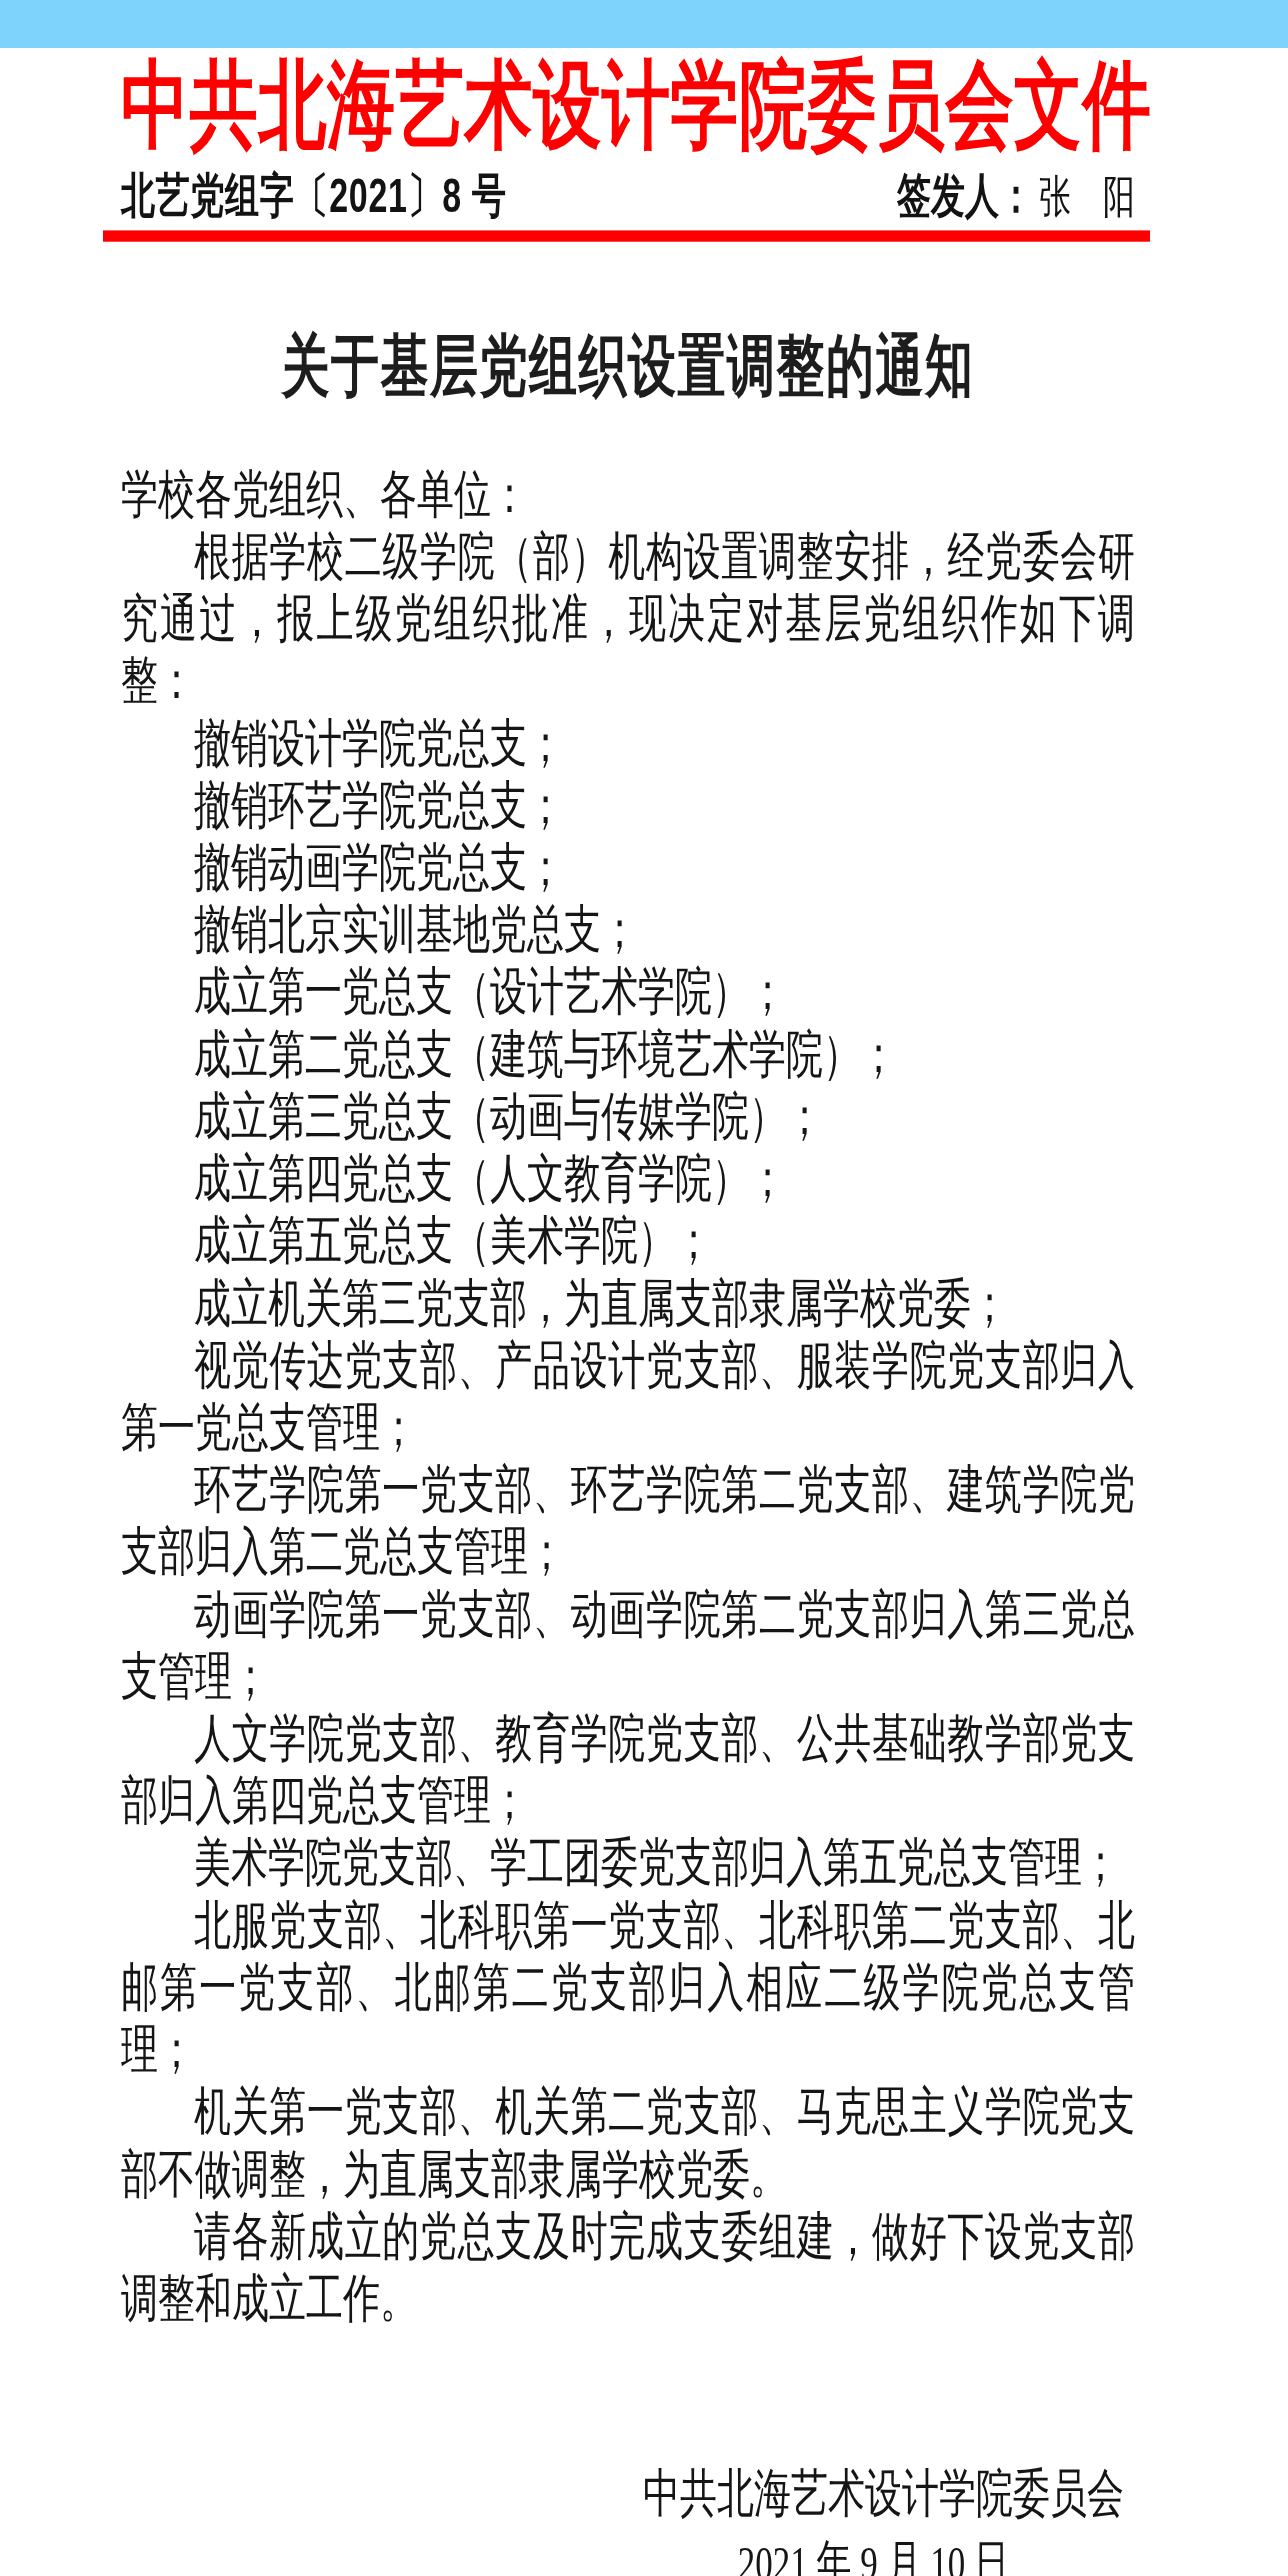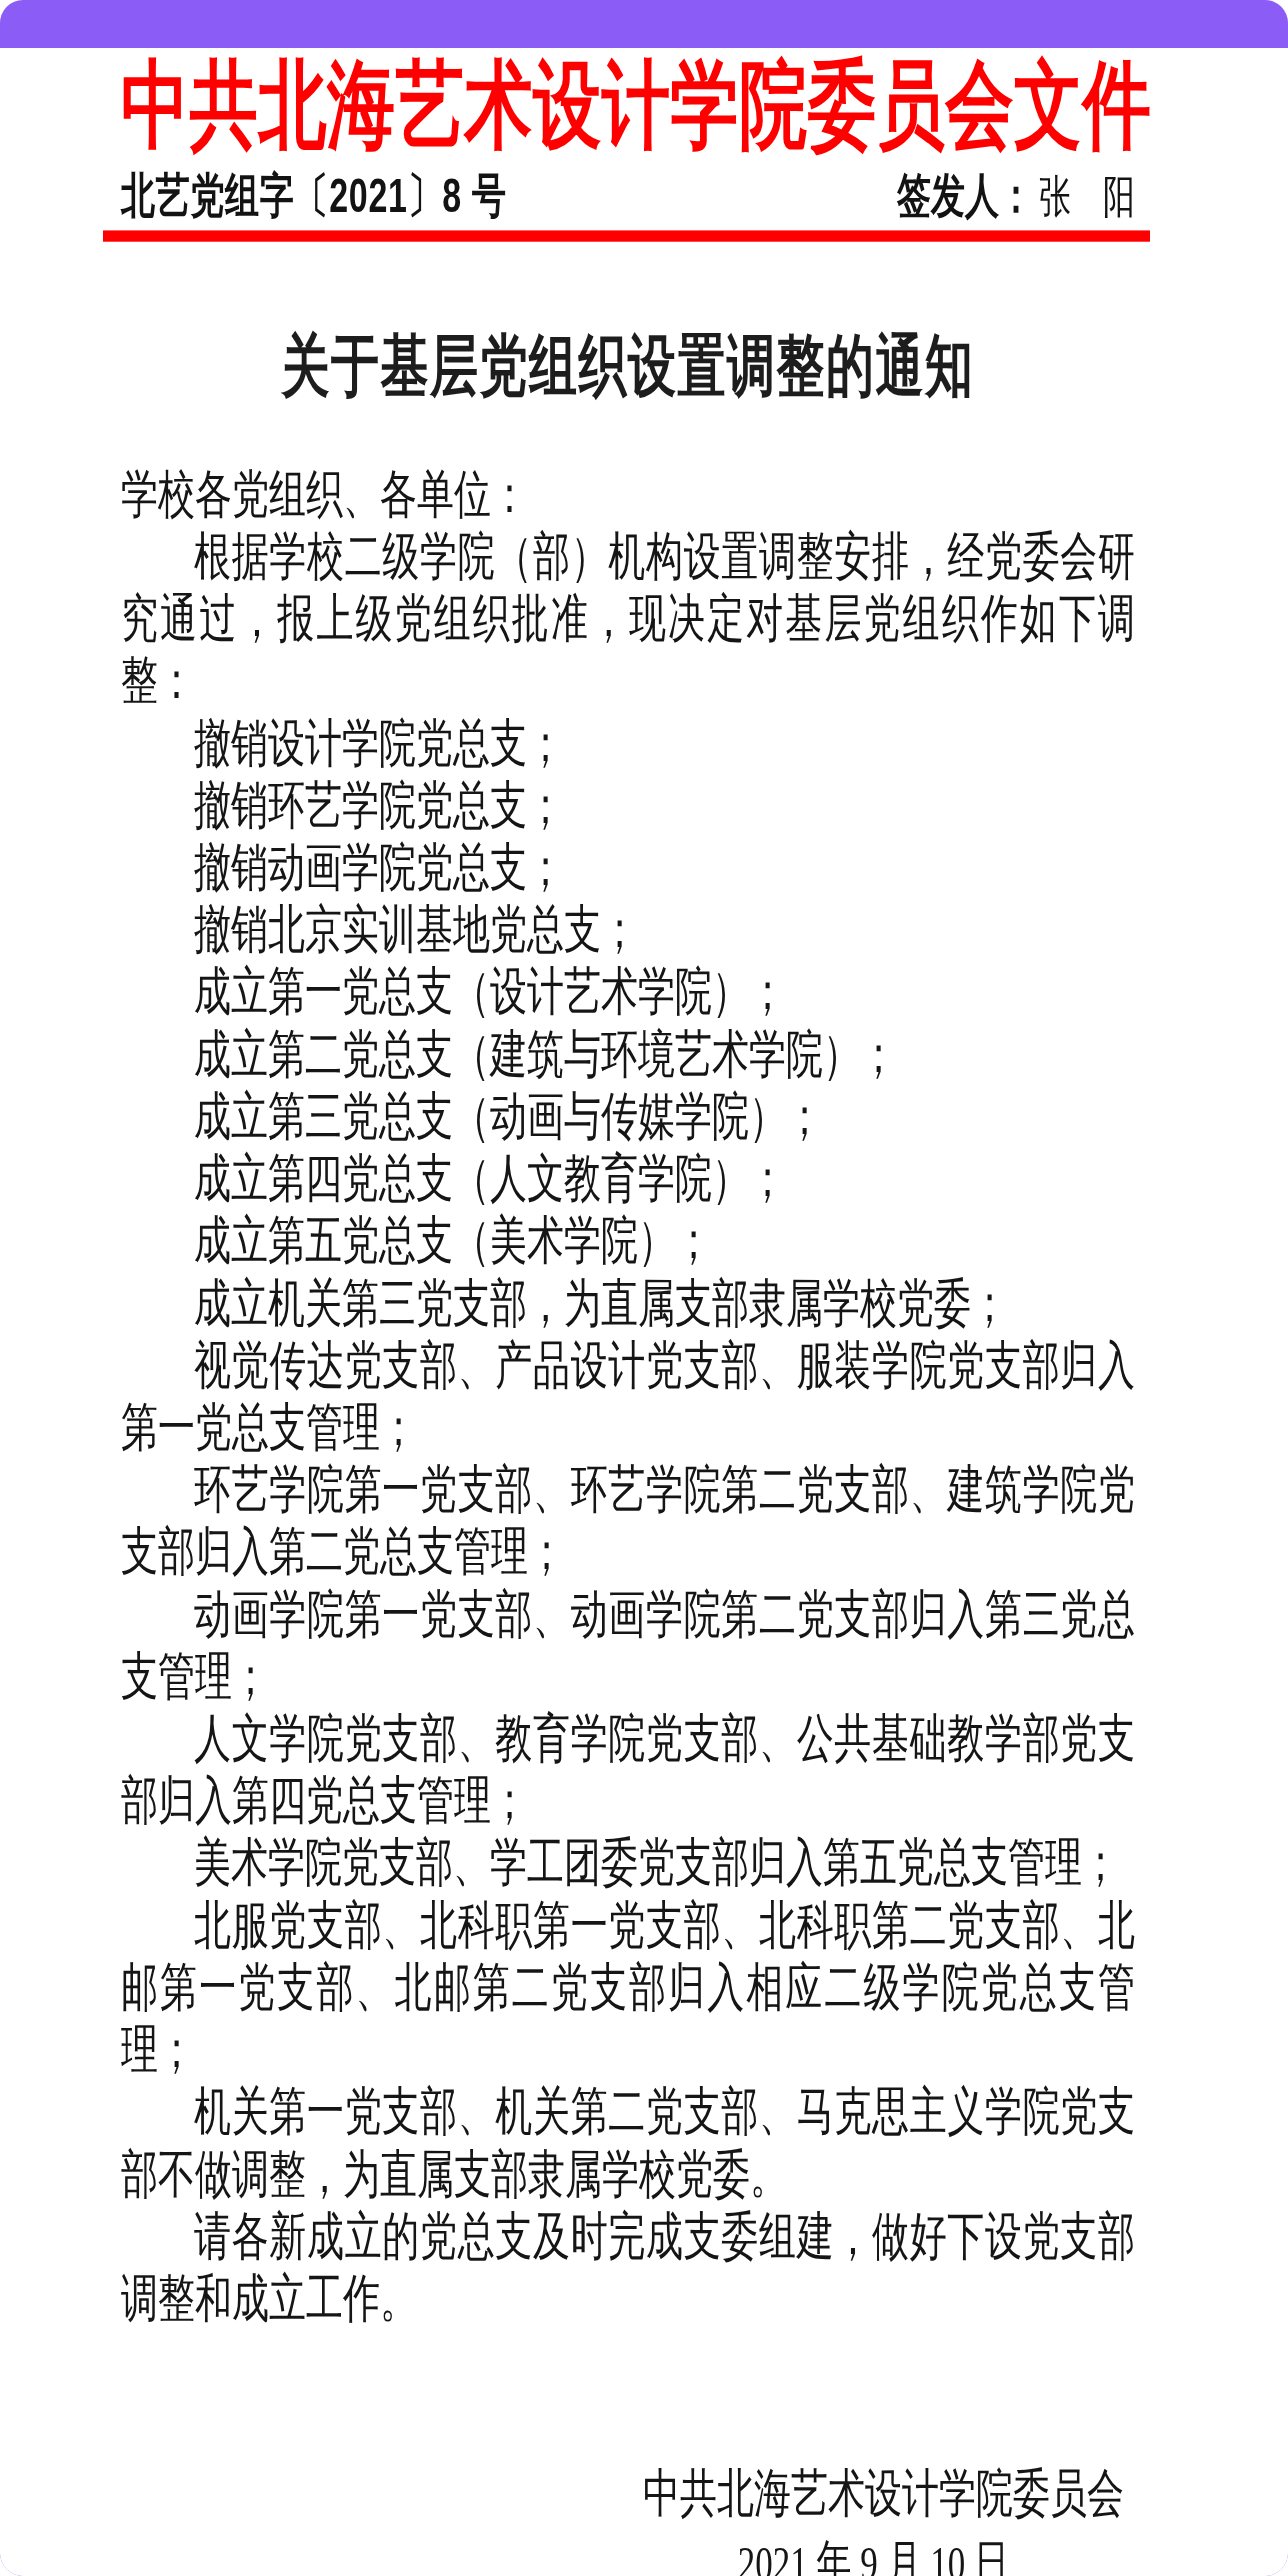--- a/index.html
+++ b/index.html
@@ -8,22 +8,21 @@
     width: 1288px;
     height: 2576px;
     font-family: "Liberation Sans", sans-serif;
     color: #131313;
   }
   .page-outer {
     position: relative;
     width: 1288px;
     height: 2576px;
     overflow: hidden;
-    background: #8b5cf6;
-    border-radius: 23px;
+    background: #7dd3fc;
   }
   
   .page {
     width: 1288px;
     height: 1822px;
     transform: scale(1, 1.41395);
     transform-origin: 0 0;
     padding: 0 153px 0 121px;
     background: #ffffff;
   }

